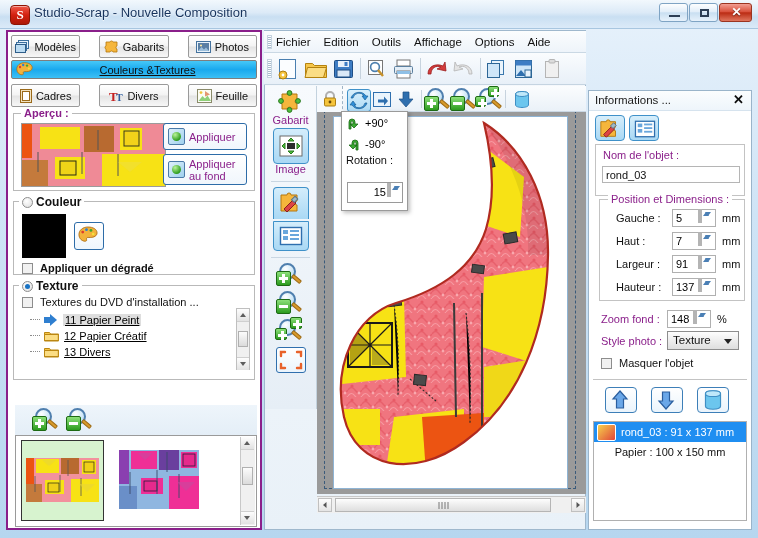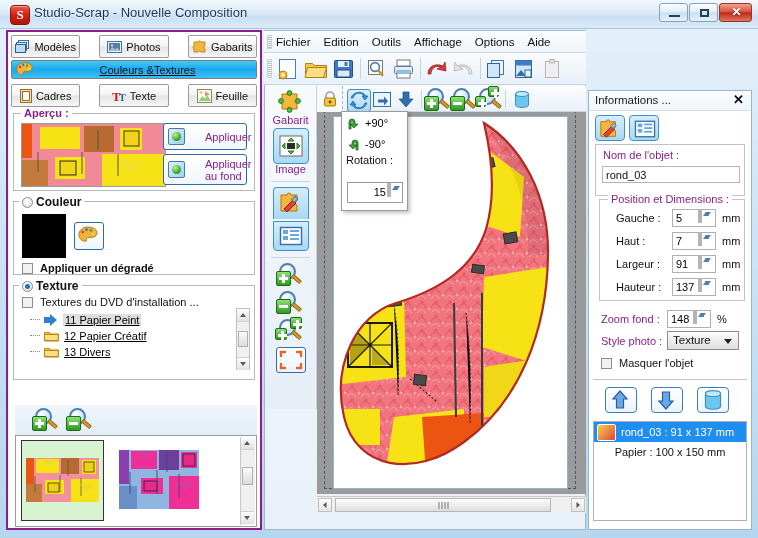--- a/index.html
+++ b/index.html
@@ -90,21 +90,21 @@
   }
 
   #apercu-box{height:78px;}
   #apercu-thumb{
     position:absolute;left:7px;top:9px;width:143px;height:62px;
     border:1px solid #9b9b9b;overflow:hidden;background:#f0a0a8;
   }
   .applybtn{
     position:absolute;right:7px;width:84px;border:1px solid #2d6ca8;border-radius:3px;
     background:linear-gradient(180deg,#ffffff 0%,#f0f6fc 100%);
-    display:flex;align-items:center;gap:20px;padding-left:4px;box-sizing:border-box;
+    display:flex;align-items:center;gap:4px;padding-left:4px;box-sizing:border-box;
     color:#8a1f8a;font-size:11px;
   }
   #btn-appliquer{top:9px;height:27px;}
   #btn-appliquer-fond{top:40px;height:31px;line-height:11px;}
   .greenball{
     width:15px;height:15px;flex:0 0 15px;border:1px solid #4c7aa8;border-radius:2px;
     background:linear-gradient(135deg,#dff0fb,#9fd0ee);position:relative;
   }
   .greenball:after{
     content:"";position:absolute;left:3px;top:3px;width:9px;height:9px;border-radius:50%;
@@ -402,32 +402,32 @@
       <div class="tabbtn">
         <svg class="ic" width="15" height="14" viewBox="0 0 15 14">
           <rect x="3.5" y="0.5" width="10" height="8" fill="#eaf3fb" stroke="#3b6f9e"></rect>
           <rect x="1.5" y="2.5" width="10" height="8" fill="#d6e9f8" stroke="#3b6f9e"></rect>
           <rect x="0.5" y="4.5" width="10" height="8" fill="#bcdcf3" stroke="#2f5e8a"></rect>
         </svg>
         <span class="lbl">Modèles</span>
       </div>
       <div class="tabbtn">
         <svg class="ic" width="15" height="14" viewBox="0 0 15 14">
+          <path d="M2 2 h4 a1.6 1.6 0 0 1 3 0 h4 v4 a1.6 1.6 0 0 0 0 3 v3 h-4 a1.6 1.6 0 0 0-3 0 h-4 v-3 a1.6 1.6 0 0 1 0-3 z" fill="#f5b63c" stroke="#b4770e" stroke-width="0.8"></path>
+        </svg>
+        <span class="lbl">Gabarits</span>
+      </div>
+      <div class="tabbtn">
+        <svg class="ic" width="15" height="14" viewBox="0 0 15 14">
           <rect x="0.5" y="1.5" width="14" height="11" fill="#e9f3fb" stroke="#44729e"></rect>
           <rect x="2" y="3" width="11" height="8" fill="#5a7fa5"></rect>
           <circle cx="5" cy="5.5" r="1.1" fill="#ffe9a0"></circle>
           <path d="M2 11 l3.5-4 2.5 2.6 2-2 3 3.4 z" fill="#9ec0dc"></path>
         </svg>
         <span class="lbl">Photos</span>
-      </div>
-      <div class="tabbtn">
-        <svg class="ic" width="15" height="14" viewBox="0 0 15 14">
-          <path d="M2 2 h4 a1.6 1.6 0 0 1 3 0 h4 v4 a1.6 1.6 0 0 0 0 3 v3 h-4 a1.6 1.6 0 0 0-3 0 h-4 v-3 a1.6 1.6 0 0 1 0-3 z" fill="#f5b63c" stroke="#b4770e" stroke-width="0.8"></path>
-        </svg>
-        <span class="lbl">Gabarits</span>
       </div>
     </div>
 
     <div class="tabbtn tab-wide">
       <svg class="ic" width="17" height="15" viewBox="0 0 17 15" style="margin-left:4px">
         <path d="M8.5 0.7C4 .7 .8 3.4 .8 7.2c0 3.2 2.6 5.6 5.2 5.6 1.3 0 1.6-.8 1.3-1.5-.4-.9.2-1.7 1.3-1.7h2c2.8 0 5.6-1.3 5.6-3.9C16.2 2.7 12.9.7 8.5.7z" fill="#f2b23c" stroke="#a9690d" stroke-width="0.7"></path>
         <circle cx="4" cy="5" r="1.2" fill="#e03c2c"></circle>
           <circle cx="7.2" cy="3" r="1.2" fill="#2f7fd0"></circle>
         <circle cx="11" cy="3.6" r="1.2" fill="#3fa52e"></circle>
           <circle cx="12.9" cy="6.6" r="1.1" fill="#f2e43c"></circle>
@@ -441,21 +441,21 @@
           <rect x="0.5" y="0.5" width="11" height="13" fill="#f2e2c0" stroke="#9b6a1a"></rect>
           <rect x="2.5" y="2.5" width="7" height="9" fill="#fff" stroke="#9b6a1a"></rect>
         </svg>
         <span class="lbl">Cadres</span>
       </div>
       <div class="tabbtn">
         <svg class="ic" width="14" height="14" viewBox="0 0 14 14">
           <text x="0" y="12" font-size="13" font-family="Liberation Serif, serif" fill="#c42020" font-weight="bold">T</text>
           <text x="7" y="12" font-size="10" font-family="Liberation Serif, serif" fill="#2f5e9e" font-weight="bold">T</text>
         </svg>
-        <span class="lbl">Texte</span>
+        <span class="lbl">Divers</span>
       </div>
       <div class="tabbtn">
         <svg class="ic" width="15" height="14" viewBox="0 0 15 14">
           <rect x="0.5" y="0.5" width="14" height="13" fill="#fcfcf4" stroke="#8a8a6a"></rect>
           <path d="M1.5 12 l4-5 2.5 2.6 2.5-3 3.5 5.4z" fill="#8fd07a"></path>
           <circle cx="4" cy="3.6" r="1.4" fill="#f0c43c"></circle>
           <path d="M8 2 l5 3.5-5 2z" fill="#d86c3c" opacity=".7"></path>
         </svg>
         <span class="lbl">Feuille</span>
       </div>

